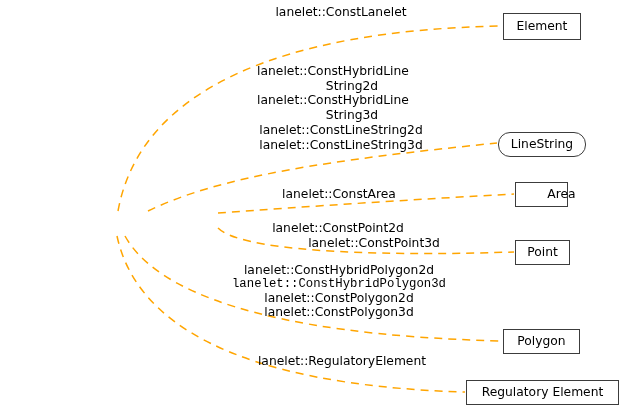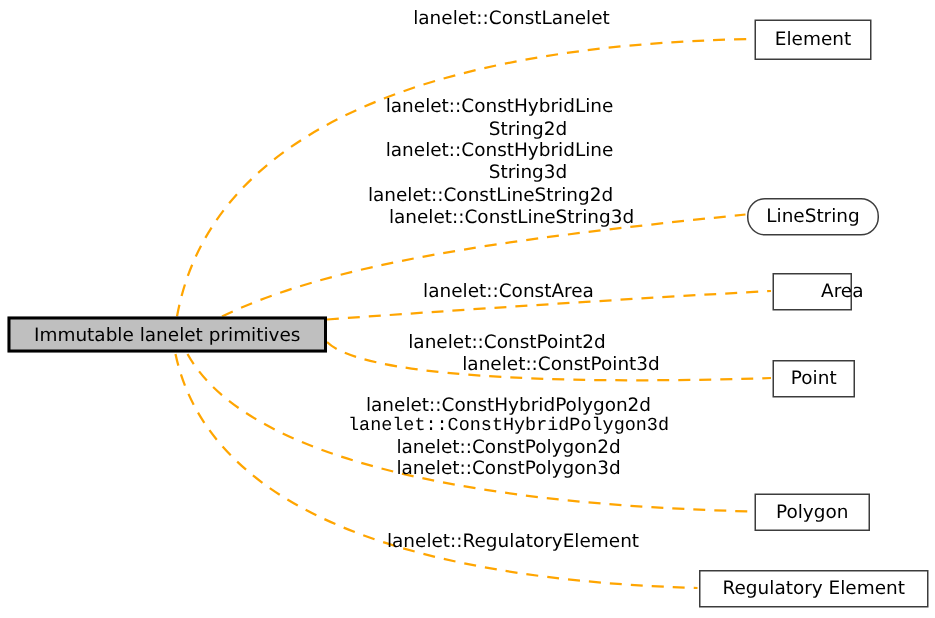--- a/index.html
+++ b/index.html
@@ -55,23 +55,20 @@
 <div class="canvas">
   <svg class="edges-svg" id="edges-svg" viewBox="0 0 623 412" xmlns="http://www.w3.org/2000/svg">
       <path d="M 118 211 C 140 90, 280 30, 502 26" stroke="#ffa500"></path>
       <path d="M 148 211 C 220 176, 330 160, 497 143" stroke="#ffa500"></path>
       <path d="M 218 213 C 300 207, 420 199, 514 194" stroke="#ffa500"></path>
       <path d="M 218 228 C 240 250, 360 257, 514 252" stroke="#ffa500"></path>
       <path d="M 125 236 C 155 290, 260 335, 502 341" stroke="#ffa500"></path>
       <path d="M 117 236 C 135 320, 230 385, 465 392" stroke="#ffa500"></path>
     </svg>
 
-  <div class="node main-node" id="main-node" style="left: 5px; top: 211px; width: 213px; height: 24px; background: rgb(191, 191, 191); border-color: rgb(0, 0, 0);">
-    <span>Immutable lanelet primitives</span>
-  </div>
 
   <div id="generated-layer">
       <div class="node" style="left: 503px; top: 13px; width: 78px; height: 27px; border-color: rgb(60, 60, 60);">
         <span>Element</span>
       </div>
       <div class="node" style="left: 498px; top: 132px; width: 88px; height: 25px; border-color: rgb(60, 60, 60); border-radius: 12px;">
         <span>LineString</span>
       </div>
       <div class="node" style="left: 515px; top: 182px; width: 53px; height: 25px; border-color: rgb(60, 60, 60); padding-left: 40px;">
         <span>Area</span>
@@ -83,21 +80,21 @@
         <span>Polygon</span>
       </div>
       <div class="node" style="left: 466px; top: 380px; width: 153px; height: 25px; border-color: rgb(60, 60, 60);">
         <span>Regulatory Element</span>
       </div>
       <div class="edge-label" style="left: 341px; top: 12px;">lanelet::ConstLanelet</div>
       <div class="edge-label" style="left: 333px; top: 71px;">lanelet::ConstHybridLine</div>
       <div class="edge-label" style="left: 352px; top: 86px; text-align: right;">String2d</div>
       <div class="edge-label" style="left: 333px; top: 100px;">lanelet::ConstHybridLine</div>
       <div class="edge-label" style="left: 352px; top: 115px;">String3d</div>
-      <div class="edge-label" style="left: 327px; top: 130px;">lanelet::ConstLineString2d</div>
+      <div class="edge-label" style="left: 341px; top: 130px;">lanelet::ConstLineString2d</div>
       <div class="edge-label" style="left: 341px; top: 145px;">lanelet::ConstLineString3d</div>
       <div class="edge-label" style="left: 339px; top: 194px;">lanelet::ConstArea</div>
       <div class="edge-label" style="left: 338px; top: 228px;">lanelet::ConstPoint2d</div>
       <div class="edge-label" style="left: 338px; top: 243px; margin-left: 36px;">lanelet::ConstPoint3d</div>
       <div class="edge-label" style="left: 339px; top: 270px;">lanelet::ConstHybridPolygon2d</div>
       <div class="edge-label" style="left: 339px; top: 284px; font-family: Liberation Mono, monospace;">lanelet::ConstHybridPolygon3d</div>
       <div class="edge-label" style="left: 339px; top: 298px;">lanelet::ConstPolygon2d</div>
       <div class="edge-label" style="left: 339px; top: 312px;">lanelet::ConstPolygon3d</div>
       <div class="edge-label" style="left: 342px; top: 361px;">lanelet::RegulatoryElement</div>
     </div>

